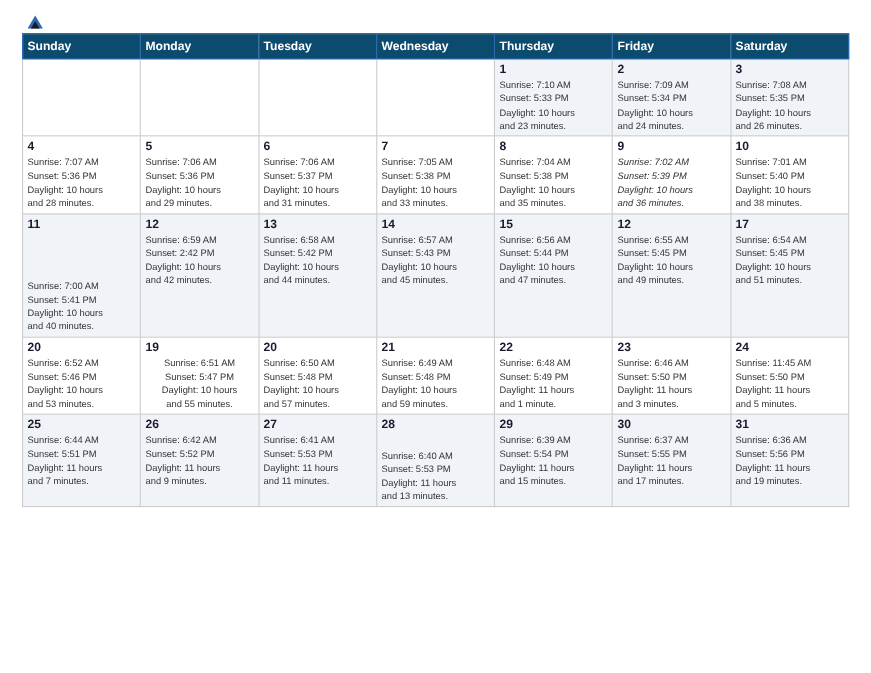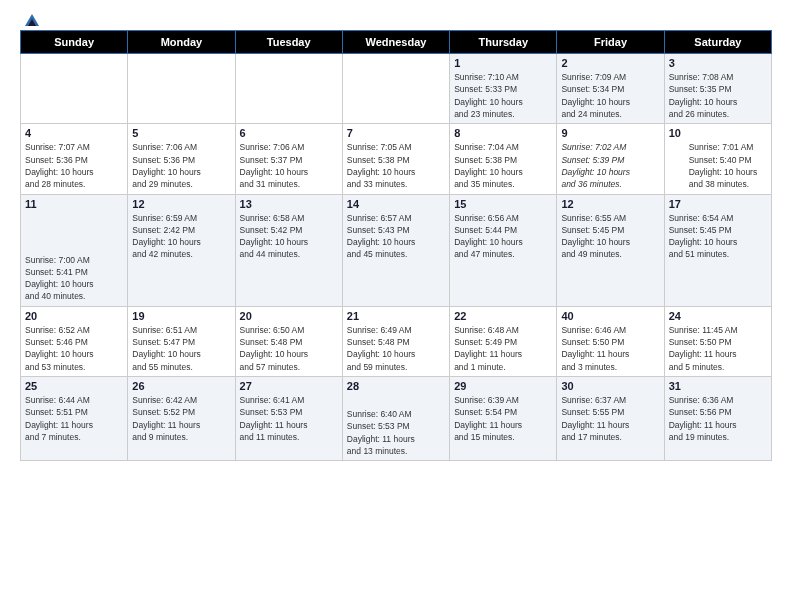--- a/index.html
+++ b/index.html
@@ -35,24 +35,24 @@
       color: #333;
       margin-top: 2px;
     }
     table {
       width: 100%;
       border-collapse: collapse;
       table-layout: fixed;
       font-size: 9.5px;
     }
     thead tr th {
-      background: #000000;
+      background: #0c4a6e;
       color: #fff;
       padding: 5px 4px;
-      text-align: center;
+      text-align: left;
       font-size: 11px;
       font-weight: bold;
       border: 1px solid #2b6cb0;
     }
     tbody tr td {
       border: 1px solid #ccc;
       vertical-align: top;
       padding: 3px 4px;
       min-height: 70px;
       background: #fff;
@@ -177,21 +177,21 @@
         </td>
         <td>
           <span class="day-num">9</span>
           <div class="day-detail" style="white-space: pre-line; font-style: italic;">Sunrise: 7:02 AM
 Sunset: 5:39 PM
 Daylight: 10 hours
 and 36 minutes.</div>
         </td>
         <td>
           <span class="day-num">10</span>
-          <div class="day-detail" style="white-space: pre-line; margin-left: 20px;">Sunrise: 7:01 AM
+          <div class="day-detail" style="white-space: pre-line;">Sunrise: 7:01 AM
 Sunset: 5:40 PM
 Daylight: 10 hours
 and 38 minutes.</div>
         </td>
       </tr>
       <tr>
         <td>
           <span class="day-num">11</span>
           <div class="day-detail" style="white-space: pre-line; margin-top: 44px;">Sunrise: 7:00 AM
 Sunset: 5:41 PM
@@ -244,21 +244,21 @@
       <tr>
         <td>
           <span class="day-num">20</span>
           <div class="day-detail" style="white-space: pre-line;">Sunrise: 6:52 AM
 Sunset: 5:46 PM
 Daylight: 10 hours
 and 53 minutes.</div>
         </td>
         <td>
           <span class="day-num">19</span>
-          <div class="day-detail" style="white-space: pre-line;">Sunrise: 6:51 AM
+          <div class="day-detail" style="white-space: pre-line; text-align: center;">Sunrise: 6:51 AM
 Sunset: 5:47 PM
 Daylight: 10 hours
 and 55 minutes.</div>
         </td>
         <td>
           <span class="day-num">20</span>
           <div class="day-detail" style="white-space: pre-line;">Sunrise: 6:50 AM
 Sunset: 5:48 PM
 Daylight: 10 hours
 and 57 minutes.</div>
@@ -271,21 +271,21 @@
 and 59 minutes.</div>
         </td>
         <td>
           <span class="day-num">22</span>
           <div class="day-detail" style="white-space: pre-line;">Sunrise: 6:48 AM
 Sunset: 5:49 PM
 Daylight: 11 hours
 and 1 minute.</div>
         </td>
         <td>
-          <span class="day-num">40</span>
+          <span class="day-num">23</span>
           <div class="day-detail" style="white-space: pre-line;">Sunrise: 6:46 AM
 Sunset: 5:50 PM
 Daylight: 11 hours
 and 3 minutes.</div>
         </td>
         <td>
           <span class="day-num">24</span>
           <div class="day-detail" style="white-space: pre-line;">Sunrise: 11:45 AM
 Sunset: 5:50 PM
 Daylight: 11 hours

